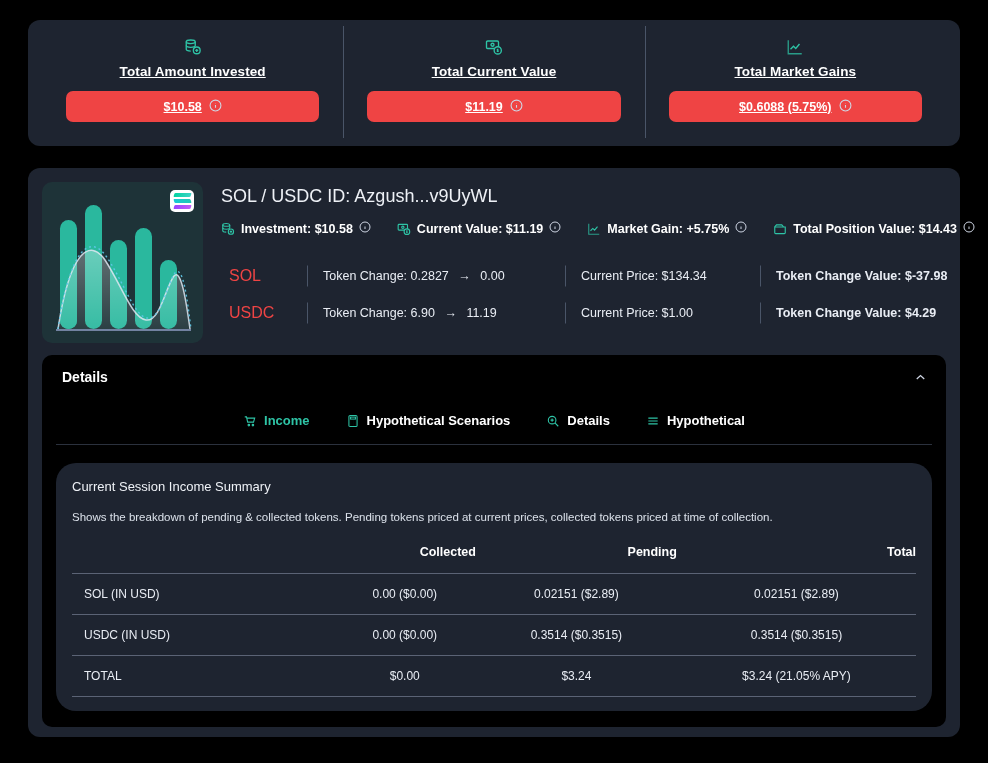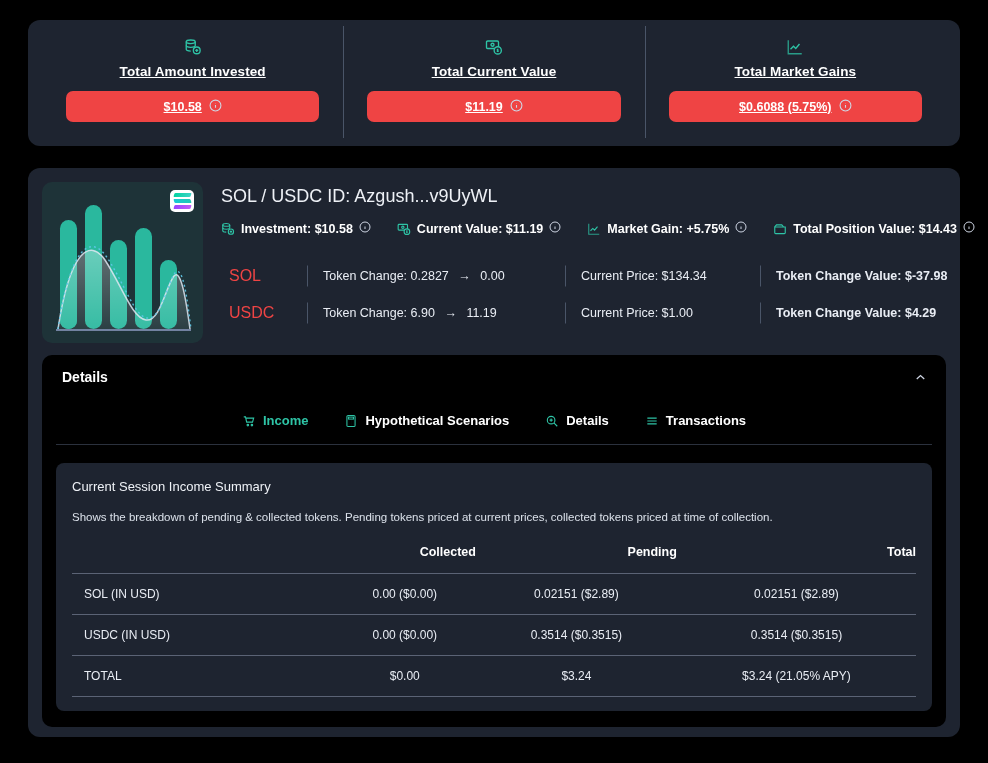--- a/index.html
+++ b/index.html
@@ -135,21 +135,21 @@
   }
   .tab {
     display: flex; align-items: center; gap: 7px;
     font-size: 13px; font-weight: 700; color: #ffffff; cursor: pointer;
   }
   .tab .t-icon { color: #2ec4a6; display: flex; align-items: center; }
   .tab.active { color: #2ec4a6; }
 
   .income-panel {
     background: #1e2430;
-    border-radius: 8px;
+    border-radius: 20px;
     margin-top: 18px;
     padding: 16px 16px 14px 16px;
   }
   .ip-title { font-size: 13px; color: #eef1f6; margin-bottom: 17px; }
   .ip-sub { font-size: 11.5px; color: #dbe1ea; margin-bottom: 22px; }
 
   table.income { width: 100%; border-collapse: collapse; }
   table.income th {
     font-size: 12.5px; font-weight: 700; color: #ffffff;
     padding: 0 0 14px 0; text-align: right;
@@ -415,21 +415,21 @@
           </span>
           <span>Details</span>
         </div>
 
         <div class="tab">
           <span class="t-icon">
             <svg width="14" height="14" viewBox="0 0 24 24" fill="none" stroke="currentColor" stroke-width="2">
               <path d="M4 7h16M4 12h16M4 17h16"></path>
             </svg>
           </span>
-          <span>Transactions</span>
+          <span>Hypothetical</span>
         </div>
 
       </div>
 
       <div class="income-panel">
         <div class="ip-title">Current Session Income Summary</div>
         <div class="ip-sub">Shows the breakdown of pending &amp; collected tokens. Pending tokens priced at current prices, collected tokens priced at time of collection.</div>
 
         <table class="income">
           <thead>

